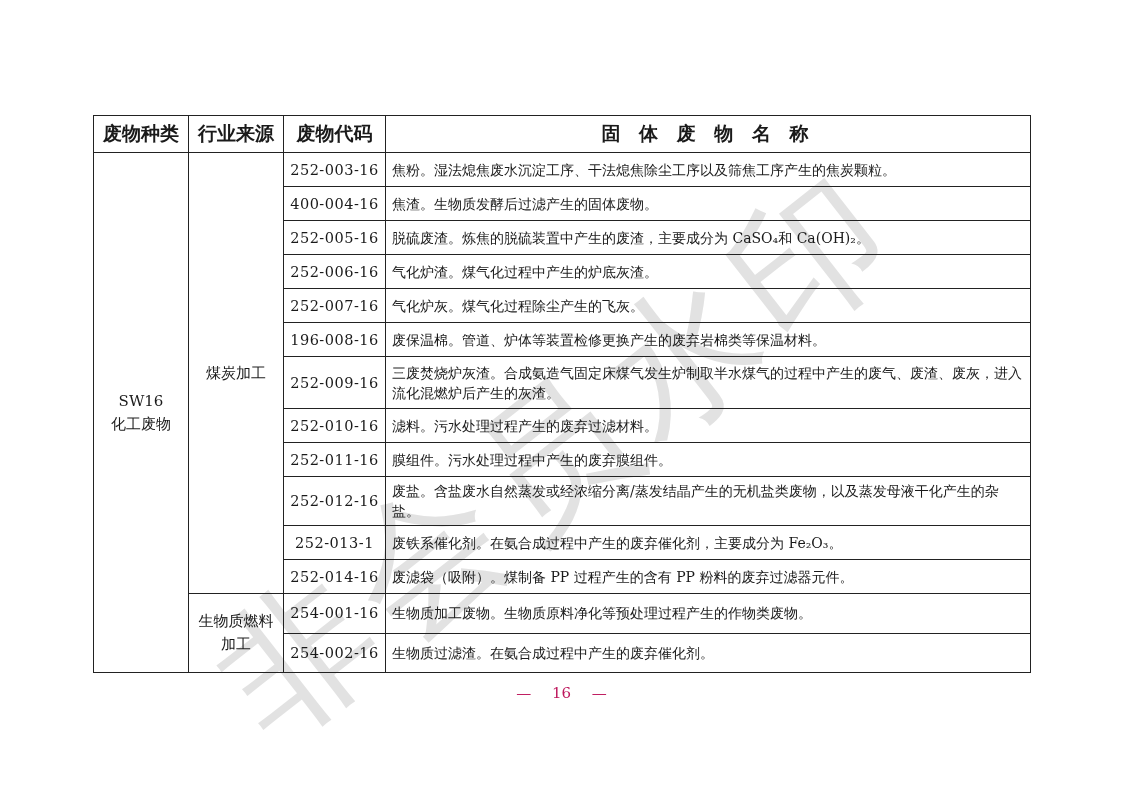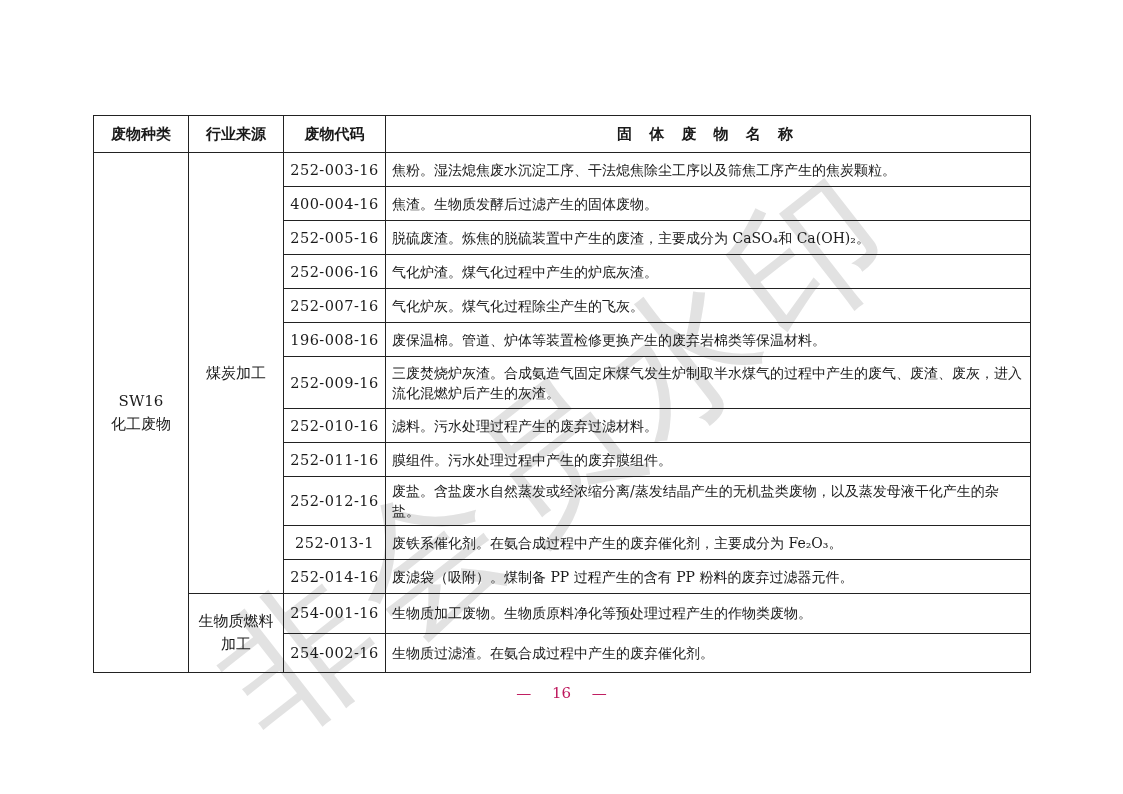--- a/index.html
+++ b/index.html
@@ -36,21 +36,21 @@
   }
   .waste-table th,.waste-table td{
     border:1px solid #222222;
     background:transparent;
     vertical-align:middle;
     font-weight:normal;
   }
   .waste-table th{
     height:36px;
     font-weight:bold;
-    font-size:15px;
+    font-size:19px;
     text-align:center;
     padding:0 2px;
   }
   th.name-h{letter-spacing:6px;}
   td.cat,td.ind{
     text-align:center;
     font-size:15px;
     line-height:23px;
     white-space:pre-line;
     padding:16px 4px;

